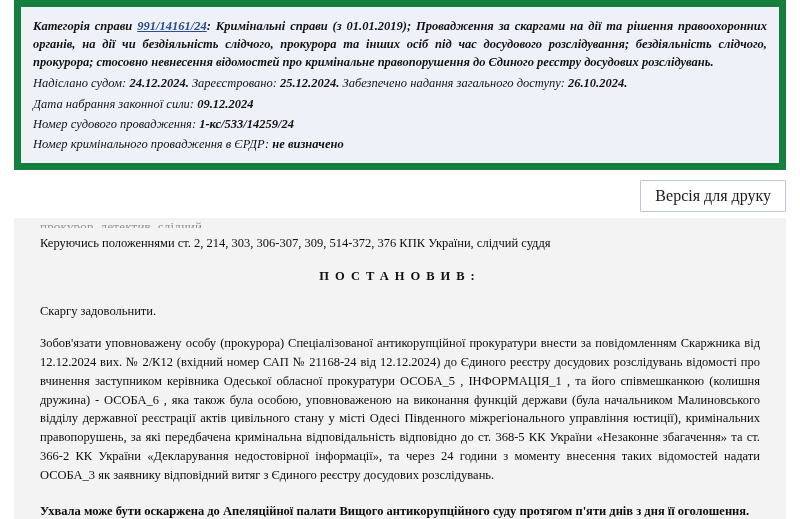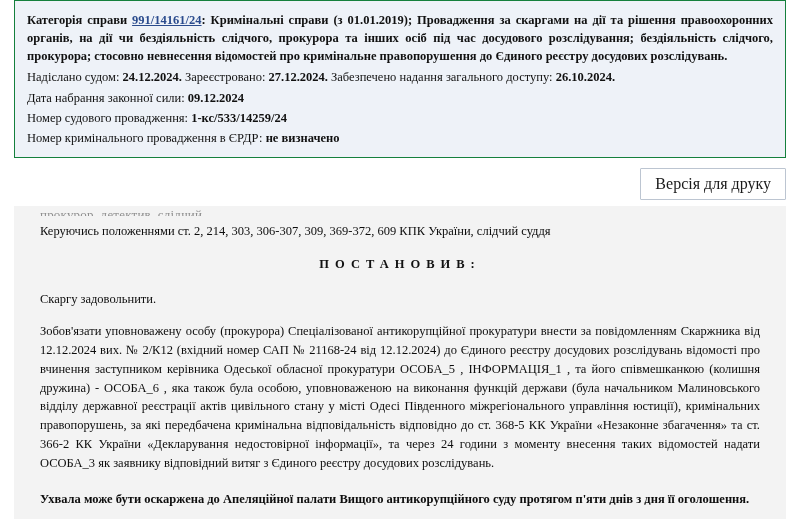--- a/index.html
+++ b/index.html
@@ -19,23 +19,24 @@
     position: relative;
     width: 800px;
     height: 519px;
     background: #ffffff;
   }
 
   
   .meta-card {
     margin: 0 14px;
     background: #eef2f8;
-    border: 1px solid #15803d;
+    border: 7px solid #15803d;
     padding: 10px 12px 8px 12px;
     line-height: 1.45;
+    font-style: italic;
   }
   .meta-line {
     margin: 0 0 2px 0;
     text-align: justify;
   }
   .meta-line.block {
     margin-bottom: 3px;
   }
   .b { font-weight: bold; }
   .case-link {
@@ -106,21 +107,21 @@
 <div class="page">
 
   <div class="meta-card">
     <p class="meta-line block">
       <span class="b">Категорія справи</span><span class="b">&nbsp;</span><a class="case-link">991/14161/24</a><span class="b">: Кримінальні справи (з 01.01.2019); Провадження за скаргами на дії та рішення правоохоронних органів, на дії чи бездіяльність слідчого, прокурора та інших осіб під час досудового розслідування; бездіяльність слідчого, прокурора; стосовно невнесення відомостей про кримінальне правопорушення до Єдиного реєстру досудових розслідувань.</span>
     </p>
     <p class="meta-line">
       <span>Надіслано судом:</span>
       <span class="b">24.12.2024.</span>
       <span>Зареєстровано:</span>
-      <span class="b">27.12.2024.</span>
+      <span class="b">25.12.2024.</span>
       <span>Забезпечено надання загального доступу:</span>
       <span class="b">26.10.2024.</span>
     </p>
     <p class="meta-line">
       <span>Дата набрання законної сили:</span>
       <span class="b">09.12.2024</span>
     </p>
     <p class="meta-line">
       <span>Номер судового провадження:</span>
       <span class="b">1-кс/533/14259/24</span>
@@ -132,21 +133,21 @@
   </div>
 
   <div class="print-row">
     <button class="print-btn">Версія для друку</button>
   </div>
 
   <div class="doc-wrap">
     <div class="doc-inner">
       <div class="clipped-line">прокурор, детектив, слідчий</div>
 
-      <p class="para">Керуючись положеннями ст. 2, 214, 303, 306-307, 309, 369-372, 609 КПК України, слідчий суддя</p>
+      <p class="para">Керуючись положеннями ст. 2, 214, 303, 306-307, 309, 514-372, 376 КПК України, слідчий суддя</p>
 
       <p class="ruling">ПОСТАНОВИВ:</p>
 
       <p class="para">Скаргу задовольнити.</p>
 
       <p class="para">Зобов'язати уповноважену особу (прокурора) Спеціалізованої антикорупційної прокуратури внести за повідомленням Скаржника від 12.12.2024 вих. № 2/К12 (вхідний номер САП № 21168-24 від 12.12.2024) до Єдиного реєстру досудових розслідувань відомості про вчинення заступником керівника Одеської обласної прокуратури ОСОБА_5 , ІНФОРМАЦІЯ_1 , та його співмешканкою (колишня дружина) - ОСОБА_6 , яка також була особою, уповноваженою на виконання функцій держави (була начальником Малиновського відділу державної реєстрації актів цивільного стану у місті Одесі Південного міжрегіонального управління юстиції), кримінальних правопорушень, за які передбачена кримінальна відповідальність відповідно до ст. 368-5 КК України «Незаконне збагачення» та ст. 366-2 КК України «Декларування недостовірної інформації», та через 24 години з моменту внесення таких відомостей надати ОСОБА_3 як заявнику відповідний витяг з Єдиного реєстру досудових розслідувань.</p>
 
       <p class="para spaced-top">Ухвала може бути оскаржена до Апеляційної палати Вищого антикорупційного суду протягом п'яти днів з дня її оголошення.</p>
 
     </div>

